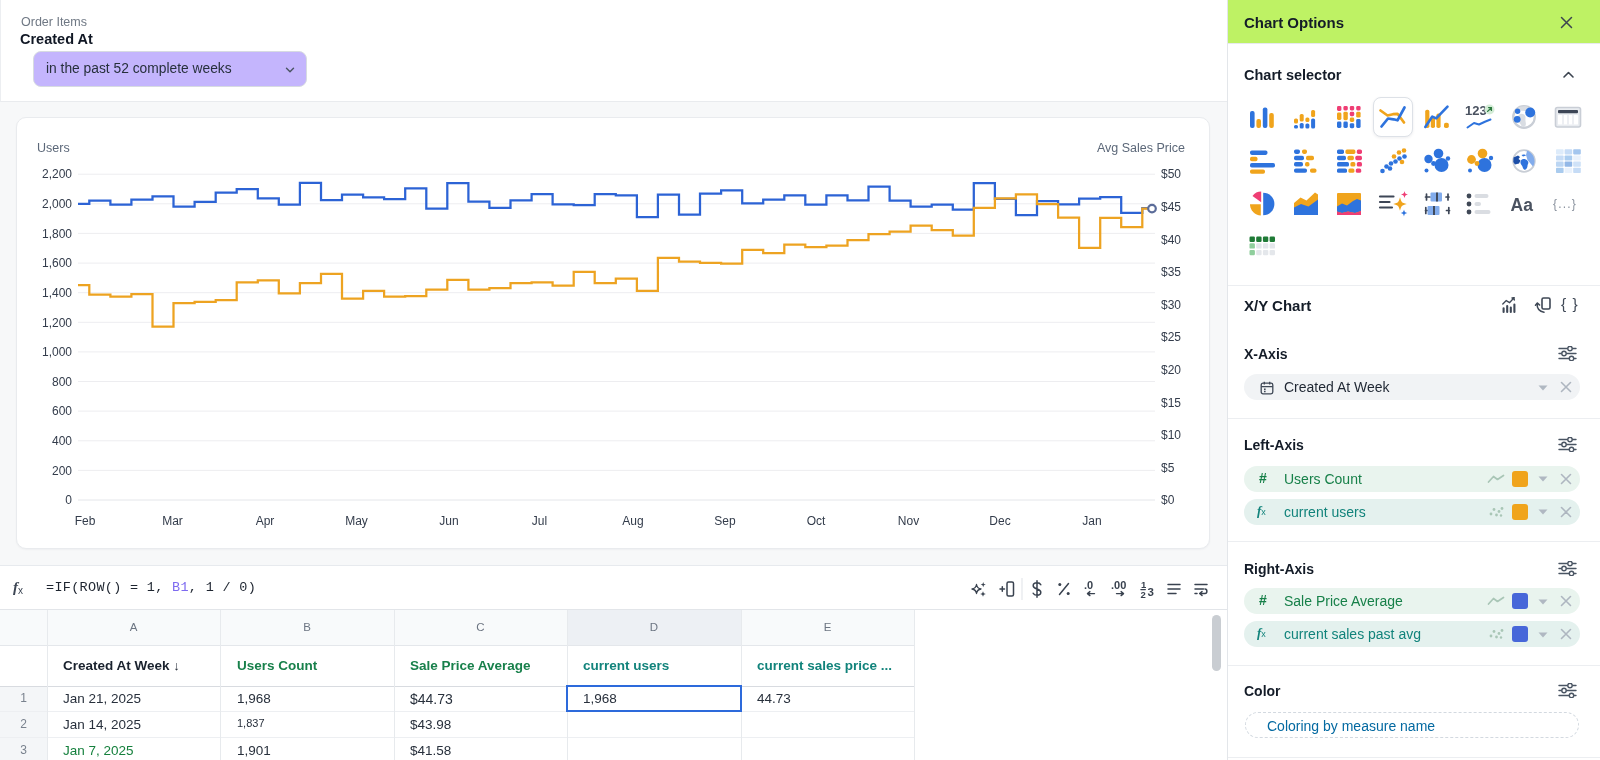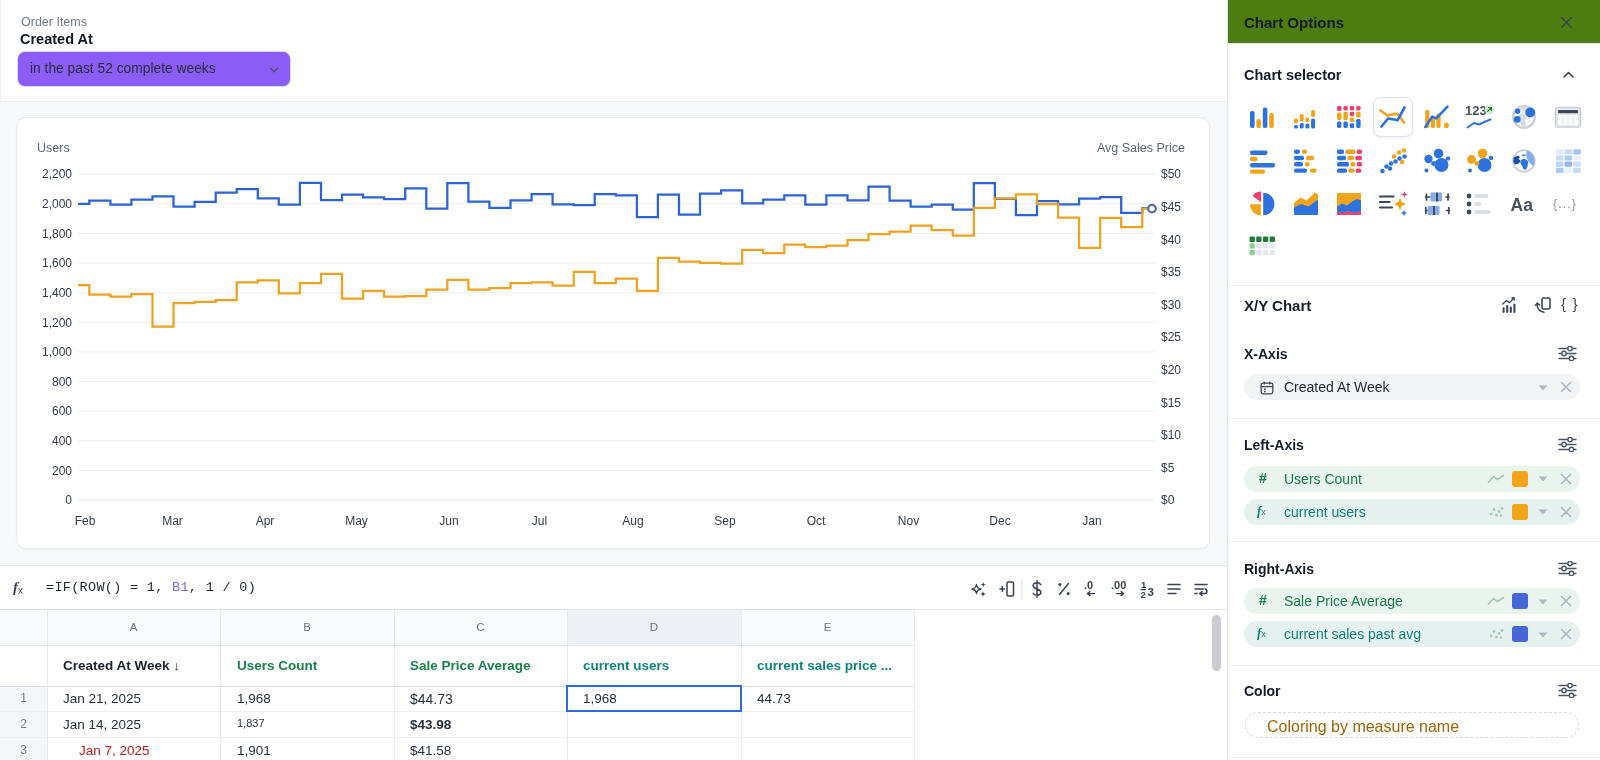--- a/index.html
+++ b/index.html
@@ -9,21 +9,21 @@
 svg text { font-family:"Liberation Sans", sans-serif; }
 </style>
 </head>
 <body>
 
 <div class="abs" style="left:0;top:0;width:1227px;height:760px;background:#fff;">
 
   <div class="abs" style="left:0;top:0;width:1227px;height:102px;background:#fff;border-bottom:1px solid #e9ebee;border-left:1px solid #eceef1;">
     <div class="abs" style="left:20px;top:15px;font-size:12.5px;color:#6f7884;">Order Items</div>
     <div class="abs" style="left:19px;top:31px;font-size:14.5px;font-weight:bold;color:#101724;">Created At</div>
-    <div class="abs" style="left:16px;top:51px;width:274px;height:36px;border:1px solid #d7dbe1;border-radius:8px;background:#8b5cf6;">
+    <div class="abs" style="left:32px;top:51px;width:274px;height:36px;border:1px solid #d7dbe1;border-radius:8px;background:#c4b5fd;">
       <div class="abs" style="left:12px;top:9px;font-size:13.8px;color:#27303c;">in the past 52 complete weeks</div>
       <svg class="abs" style="right:10px;top:12px;" width="12" height="12" viewBox="0 0 12 12">
           <path d="M2.5 4.2 L6 7.8 L9.5 4.2" fill="none" stroke="#4b5563" stroke-width="1.4" stroke-linecap="round" stroke-linejoin="round"></path>
         </svg>
     </div>
   </div>
 
   <div class="abs" style="left:0;top:102px;width:1227px;height:463px;background:#f7f8f9;"></div>
   <div class="abs" style="left:16px;top:117px;width:1194px;height:432px;background:#fff;border:1px solid #e9ebee;border-radius:10px;box-shadow:0 1px 2px rgba(20,30,50,0.04);"></div>
   <svg class="abs" style="left:0;top:101px;" width="1227" height="464" viewBox="0 101 1227 464">
@@ -174,36 +174,36 @@
   <div class="abs" style="left:0;top:107px;width:47px;text-align:center;font-size:12px;color:#79828e;">2</div>
   <div class="abs" style="left:0;top:133px;width:47px;text-align:center;font-size:12px;color:#79828e;">3</div>
 
   <div class="abs" style="left:63px;top:81px;font-size:13.5px;color:#28303c;">Jan 21, 2025</div>
   <div class="abs" style="left:237px;top:81px;font-size:13.5px;color:#28303c;">1,968</div>
   <div class="abs" style="left:410px;top:81px;font-size:14px;color:#28303c;">$44.73</div>
   <div class="abs" style="left:583px;top:81px;font-size:13.5px;color:#28303c;">1,968</div>
   <div class="abs" style="left:757px;top:81px;font-size:13.5px;color:#28303c;">44.73</div>
   <div class="abs" style="left:63px;top:107px;font-size:13.5px;color:#28303c;">Jan 14, 2025</div>
   <div class="abs" style="left:237px;top:107px;font-size:11px;color:#28303c;">1,837</div>
-  <div class="abs" style="left:410px;top:107px;font-size:13.5px;color:#28303c;font-weight:bold;">$43.98</div>
-  <div class="abs" style="left:63px;top:133px;font-size:13.5px;color:#b91c1c;margin-left:16px;">Jan 7, 2025</div>
+  <div class="abs" style="left:410px;top:107px;font-size:13.5px;color:#28303c;">$43.98</div>
+  <div class="abs" style="left:63px;top:133px;font-size:13.5px;color:#15803d;">Jan 7, 2025</div>
   <div class="abs" style="left:237px;top:133px;font-size:13.5px;color:#28303c;">1,901</div>
   <div class="abs" style="left:410px;top:133px;font-size:13.5px;color:#28303c;">$41.58</div>
 
   <div class="abs" style="left:566px;top:75px;width:176px;height:27px;border:2px solid #2d6adb;background:transparent;"></div>
 </div>
 
   </div>
 
   <div class="abs" style="left:1212px;top:615px;width:9px;height:56px;border-radius:4.5px;background:#c9cdd2;"></div>
 </div>
 
 <div class="abs" style="left:1227px;top:0;width:373px;height:760px;background:#fff;border-left:1px solid #e3e6ea;">
 
-<div class="abs" style="left:0;top:0;width:372px;height:44px;background:#4d7c0f;border-bottom:1px solid #e7eaee;">
+<div class="abs" style="left:0;top:0;width:372px;height:44px;background:#bef264;border-bottom:1px solid #e7eaee;">
   <div class="abs" style="left:16px;top:14px;font-size:15px;font-weight:bold;color:#141c28;">Chart Options</div>
   <svg class="abs" style="left:331px;top:15px;" width="15" height="15" viewBox="0 0 15 15">
         <path d="M2.5 2.5 L12.5 12.5 M12.5 2.5 L2.5 12.5" stroke="#3c4450" stroke-width="1.5" stroke-linecap="round"></path>
       </svg>
 </div>
 
 <div class="abs" style="left:16px;top:67px;font-size:14.5px;font-weight:bold;color:#141c28;">Chart selector</div>
 <svg class="abs" style="left:334px;top:70px;" width="13" height="10" viewBox="0 0 13 10">
       <path d="M2 7 L6.5 2.5 L11 7" stroke="#3c4450" stroke-width="1.6" fill="none" stroke-linecap="round" stroke-linejoin="round"></path>
     </svg>
@@ -529,16 +529,16 @@
 <div class="abs" style="left:0;top:665px;width:372px;height:1px;background:#eceef1;"></div>
 
 <div class="abs" style="left:16px;top:683px;font-size:14px;font-weight:bold;color:#141c28;">Color</div>
 <svg class="abs" style="left:330px;top:683px;" width="19" height="15" viewBox="0 0 19 15" fill="none" stroke="#4a5563" stroke-width="1.4" stroke-linecap="round">
   <path d="M1 2.5 H18 M1 7.5 H18 M1 12.5 H18"></path>
   <circle cx="12" cy="2.5" r="2.2" fill="#fff"></circle>
       <circle cx="6" cy="7.5" r="2.2" fill="#fff"></circle>
       <circle cx="13.5" cy="12.5" r="2.2" fill="#fff"></circle>
 </svg>
 <div class="abs" style="left:17px;top:712px;width:334px;height:26px;border-radius:13px;border:1.5px dashed #d3d9e0;">
-  <div class="abs" style="left:21px;top:4.5px;font-size:16px;color:#a16207;">Coloring by measure name</div>
+  <div class="abs" style="left:21px;top:4.5px;font-size:14px;color:#0369a1;">Coloring by measure name</div>
 </div>
 <div class="abs" style="left:0;top:757px;width:372px;height:1px;background:#eceef1;"></div>
 </div>
 
 </body></html>

